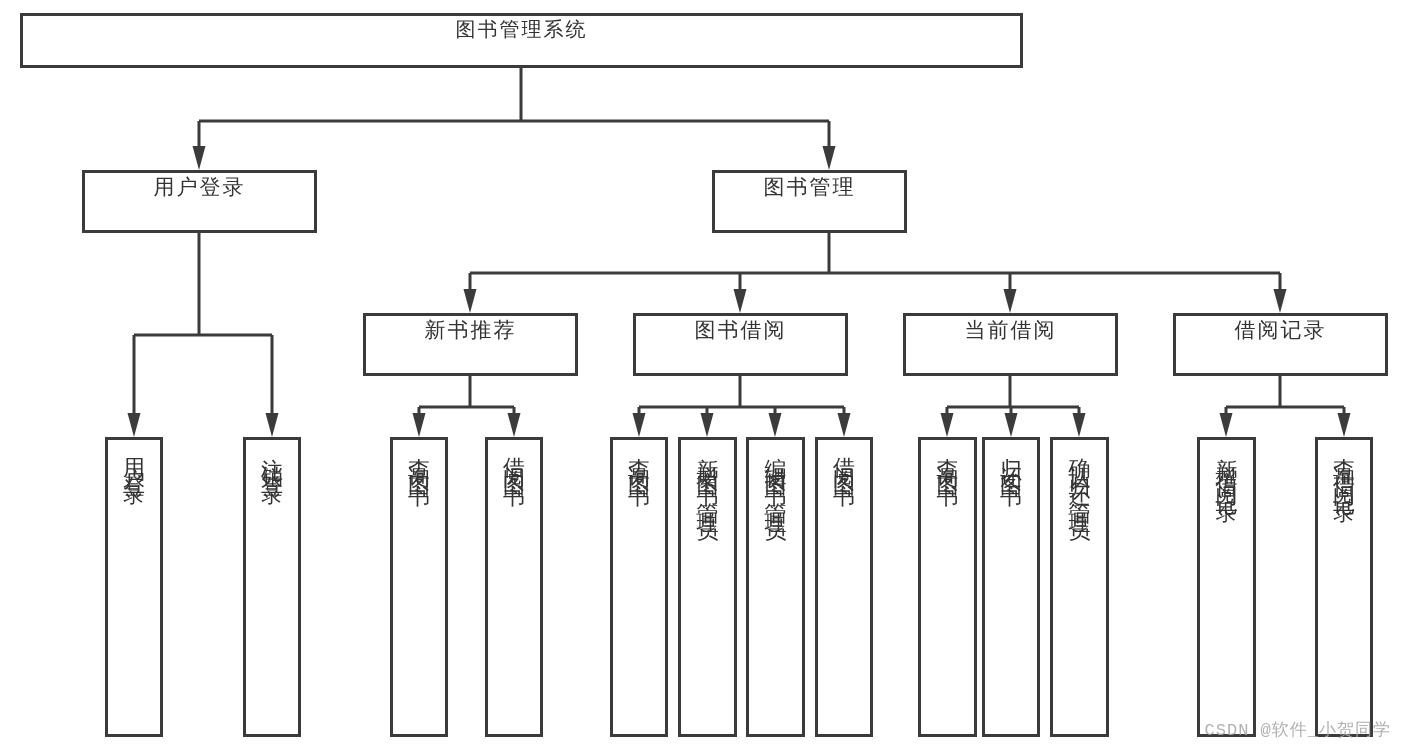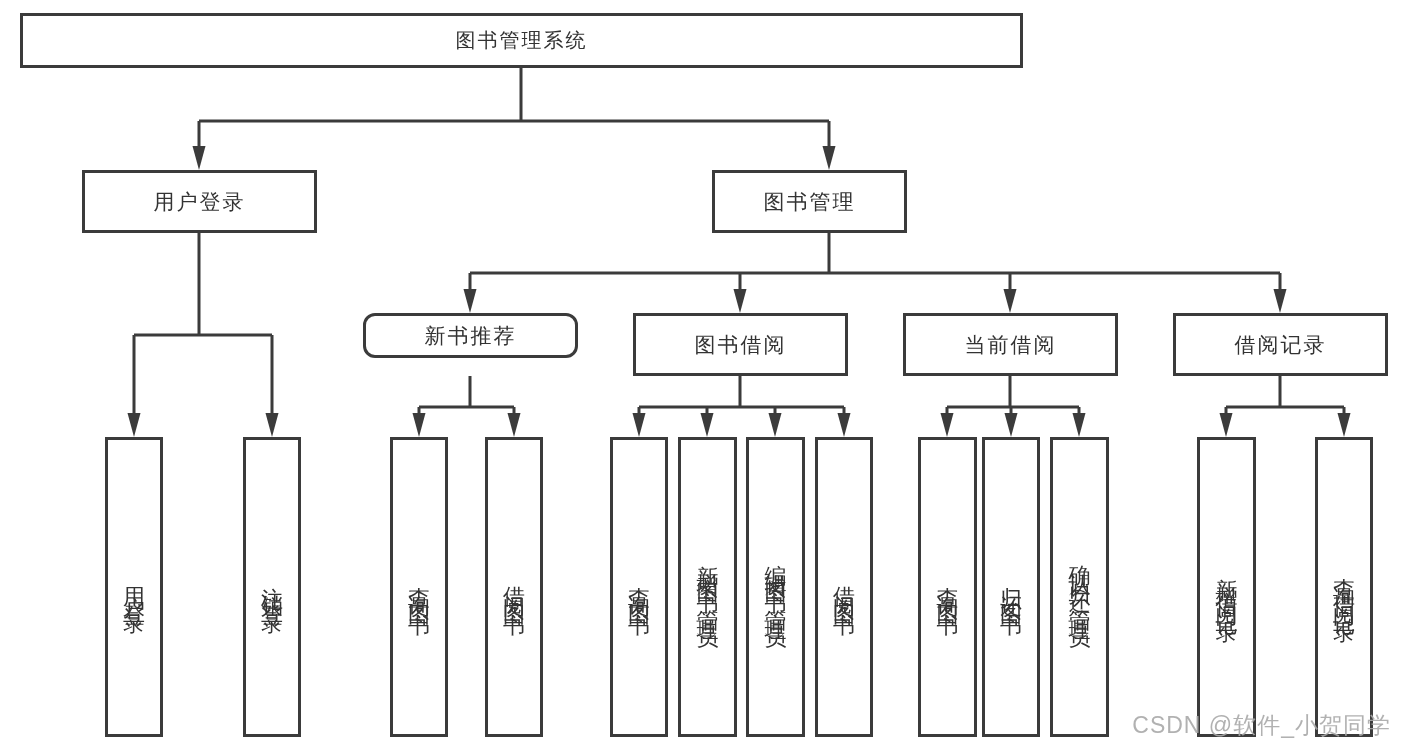--- a/index.html
+++ b/index.html
@@ -20,21 +20,20 @@
     left: 0;
     top: 0;
     z-index: 0;
   }
   .box {
     position: absolute;
     box-sizing: border-box;
     background: #ffffff;
     border: 3px solid #3b3b3b;
     display: flex;
-    align-items: center;
     justify-content: center;
     z-index: 1;
     color: #333333;
   }
   .box.h-label {
     font-size: 21px;
     letter-spacing: 2px;
   }
   .box.root-label {
     font-size: 20px;
@@ -46,25 +45,26 @@
   .vtext {
     writing-mode: vertical-rl;
     letter-spacing: 9px;
     line-height: 1;
     white-space: nowrap;
   }
   .watermark {
     position: absolute;
     right: 14px;
     bottom: 6px;
-    font-size: 23px;
+    font-size: 17px;
     color: rgba(168, 168, 168, 0.9);
     letter-spacing: 1px;
     z-index: 3;
     pointer-events: none;
+    font-family: Liberation Mono, monospace;
   }
 </style>
 </head>
 <body>
 
 <div class="canvas">
 
   <svg class="connectors" width="1405" height="747" viewBox="0 0 1405 747">
     <g stroke="#3b3b3b" stroke-width="3" fill="none">
       <path d="M521 68 V121 M199 121 H829 M199 121 V152 M829 121 V152"></path>
@@ -102,21 +102,21 @@
     <span>图书管理系统</span>
   </div>
 
   <div class="box h-label" style="left:82px; top:170px; width:235px; height:63px;">
     <span>用户登录</span>
   </div>
   <div class="box h-label" style="left:712px; top:170px; width:195px; height:63px;">
     <span>图书管理</span>
   </div>
 
-  <div class="box h-label" style="left:363px; top:313px; width:215px; height:45px;border-radius:12px;">
+  <div class="box h-label" style="left:363px; top:313px; width:215px; height:63px;">
     <span>新书推荐</span>
   </div>
   <div class="box h-label" style="left:903px; top:313px; width:215px; height:63px;">
     <span>当前借阅</span>
   </div>
   <div class="box h-label" style="left:633px; top:313px; width:215px; height:63px;">
     <span>图书借阅</span>
   </div>
   <div class="box h-label" style="left:1173px; top:313px; width:215px; height:63px;">
     <span>借阅记录</span>

